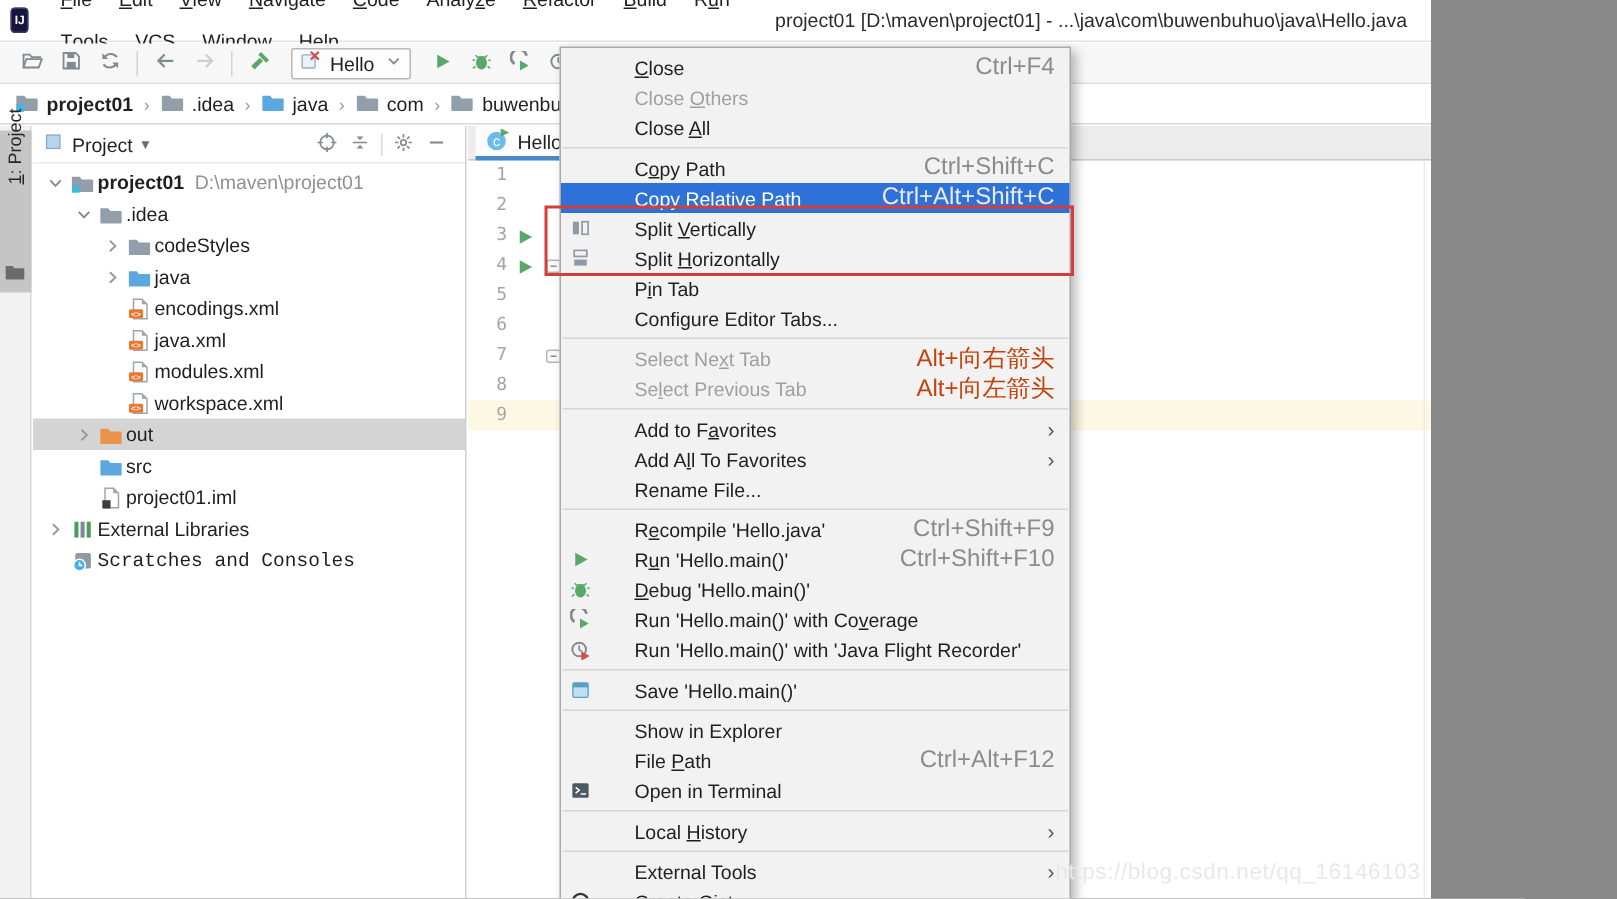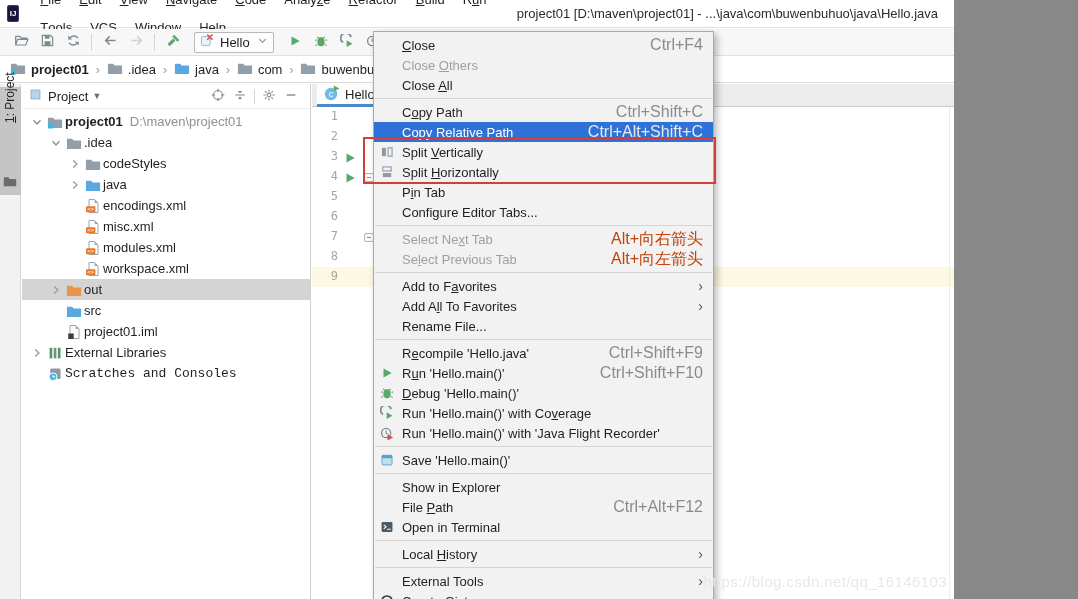--- a/index.html
+++ b/index.html
@@ -70,21 +70,21 @@
         font-family:"DejaVu Sans Mono",monospace; font-size:12px; }
   .gut-run { position:absolute; left:31px; top:4px; }
   .fold { position:absolute; left:52px; top:6px; width:10px; height:9px; border:1px solid #b5b5b5;
           border-radius:2px; background:#fafafa; }
   .fold::after { content:""; position:absolute; left:2px; right:2px; top:3px; height:1px; background:#8f8f8f; }
   .right-margin { position:absolute; top:23px; bottom:0; right:4px; width:1px; background:#ececec; }
 
   
   .context-menu { position:absolute; left:373px; top:31px; width:341px; background:#f2f2f2;
                   border:1px solid #a9a9a9; box-shadow:3px 3px 7px rgba(0,0,0,.28); padding-top:3px; z-index:10; }
-  .ctx-item { height:20px; display:flex; align-items:center; padding:0 10px 0 6px; }
+  .ctx-item { height:20px; display:flex; align-items:center; padding:0 10px 0 6px;gap:21px; }
   .ctx-icon { width:22px; flex:none; display:flex; align-items:center; justify-content:flex-start; }
   .ctx-label { white-space:nowrap; }
   .ctx-fill { flex:1; }
   .ctx-shortcut { color:#8b8b8b; font-size:16px; white-space:nowrap; }
   .ctx-sub { color:#555; font-size:14px; line-height:1; }
   .ctx-item.selected { background:var(--sel-blue); color:#fff; }
   .ctx-item.selected .ctx-shortcut { color:#eaeaea; }
   .ctx-item.disabled { color:#9f9f9f;text-align:center; }
   .ctx-item.disabled .ctx-shortcut { color:#c2410c; }
   .menu-sep { height:1px; background:#d6d6d6; margin:3px 1px; }
@@ -330,21 +330,21 @@
         <div class="tree-row" style="padding-left: 44px;">
           <span class="tw-chevron"></span>
           <span class="tw-icon">
             <svg width="16" height="16" viewBox="0 0 16 16" xmlns="http://www.w3.org/2000/svg">
               <path d="M4 1.5h5.6l3.4 3.4v9.6H4z" fill="#fdfdfd" stroke="#9aa7b0"></path>
               <path d="M9.6 1.5L13 4.9H9.6z" fill="#9aa7b0"></path>
               <rect x="1" y="8.2" width="9.4" height="6" rx="1" fill="#e8792e"></rect>
               <text x="5.7" y="13" font-size="5.6" fill="#fff" text-anchor="middle" font-family="DejaVu Sans Mono,monospace">&lt;&gt;</text>
             </svg>
           </span>
-          <span class="tw-label">misc.xml</span>
+          <span class="tw-label">java.xml</span>
         </div>
         <div class="tree-row" style="padding-left: 44px;">
           <span class="tw-chevron"></span>
           <span class="tw-icon">
             <svg width="16" height="16" viewBox="0 0 16 16" xmlns="http://www.w3.org/2000/svg">
               <path d="M4 1.5h5.6l3.4 3.4v9.6H4z" fill="#fdfdfd" stroke="#9aa7b0"></path>
               <path d="M9.6 1.5L13 4.9H9.6z" fill="#9aa7b0"></path>
               <rect x="1" y="8.2" width="9.4" height="6" rx="1" fill="#e8792e"></rect>
               <text x="5.7" y="13" font-size="5.6" fill="#fff" text-anchor="middle" font-family="DejaVu Sans Mono,monospace">&lt;&gt;</text>
             </svg>

